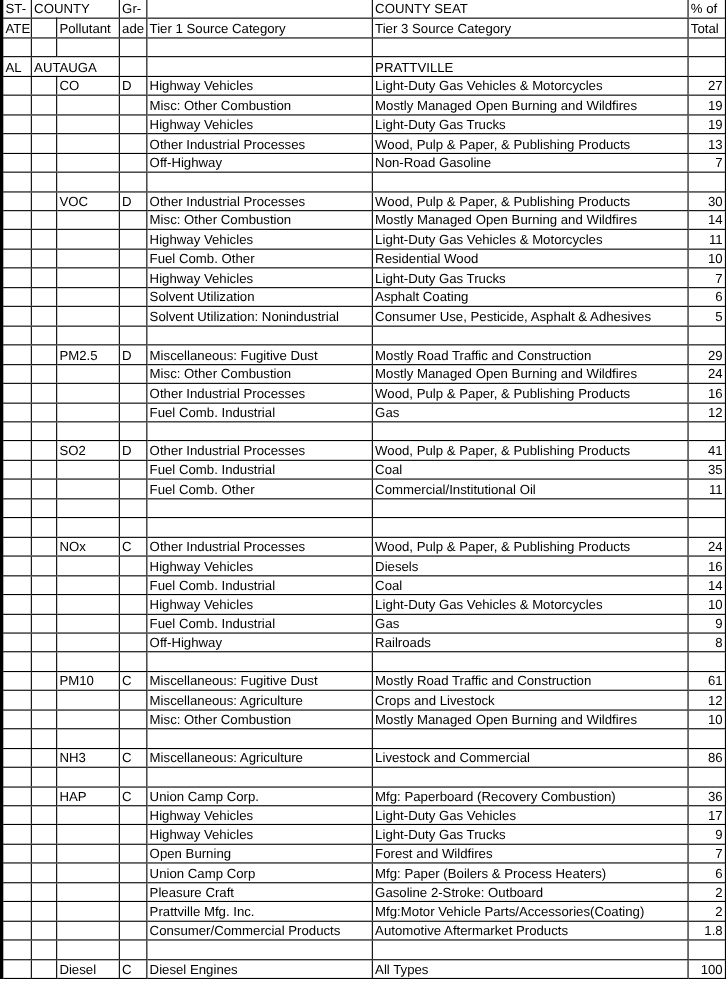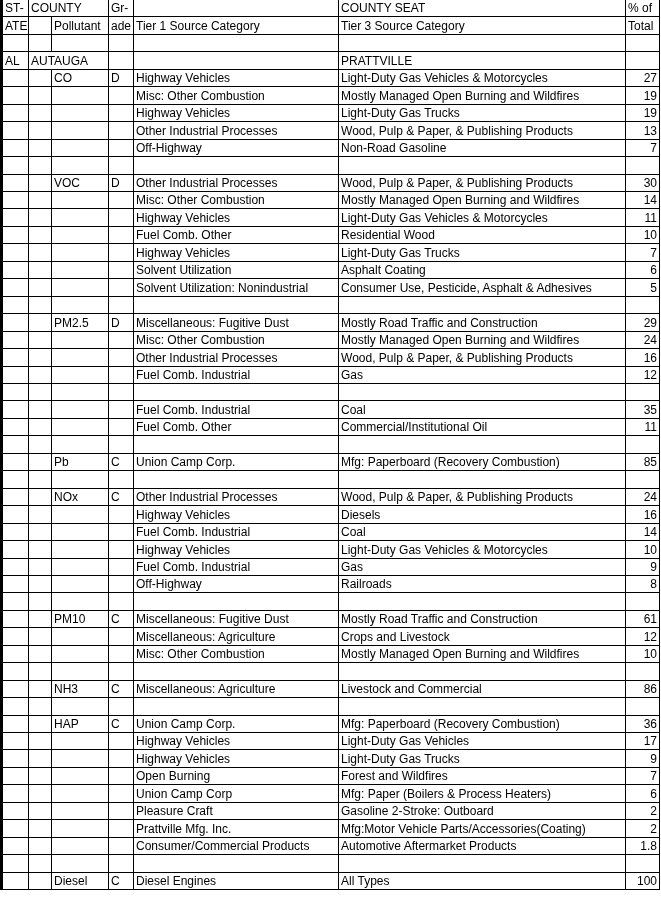--- a/index.html
+++ b/index.html
@@ -248,20 +248,29 @@
         <td></td>
         <td></td>
         <td></td>
         <td></td>
         <td></td>
         <td class="last"></td>
       </tr>
       <tr>
         <td></td>
         <td></td>
+        <td>SO2</td>
+        <td>D</td>
+        <td>Other Industrial Processes</td>
+        <td>Wood, Pulp &amp; Paper, &amp; Publishing Products</td>
+        <td class="num last">41</td>
+      </tr>
+      <tr>
+        <td></td>
+        <td></td>
         <td></td>
         <td></td>
         <td>Fuel Comb. Industrial</td>
         <td>Coal</td>
         <td class="num last">35</td>
       </tr>
       <tr>
         <td></td>
         <td></td>
         <td></td>
@@ -271,29 +280,20 @@
         <td class="num last">11</td>
       </tr>
       <tr>
         <td></td>
         <td></td>
         <td></td>
         <td></td>
         <td></td>
         <td></td>
         <td class="last"></td>
-      </tr>
-      <tr>
-        <td></td>
-        <td></td>
-        <td>Pb</td>
-        <td>C</td>
-        <td>Union Camp Corp.</td>
-        <td>Mfg: Paperboard (Recovery Combustion)</td>
-        <td class="num last">85</td>
       </tr>
       <tr>
         <td></td>
         <td></td>
         <td></td>
         <td></td>
         <td></td>
         <td></td>
         <td class="last"></td>
       </tr>

